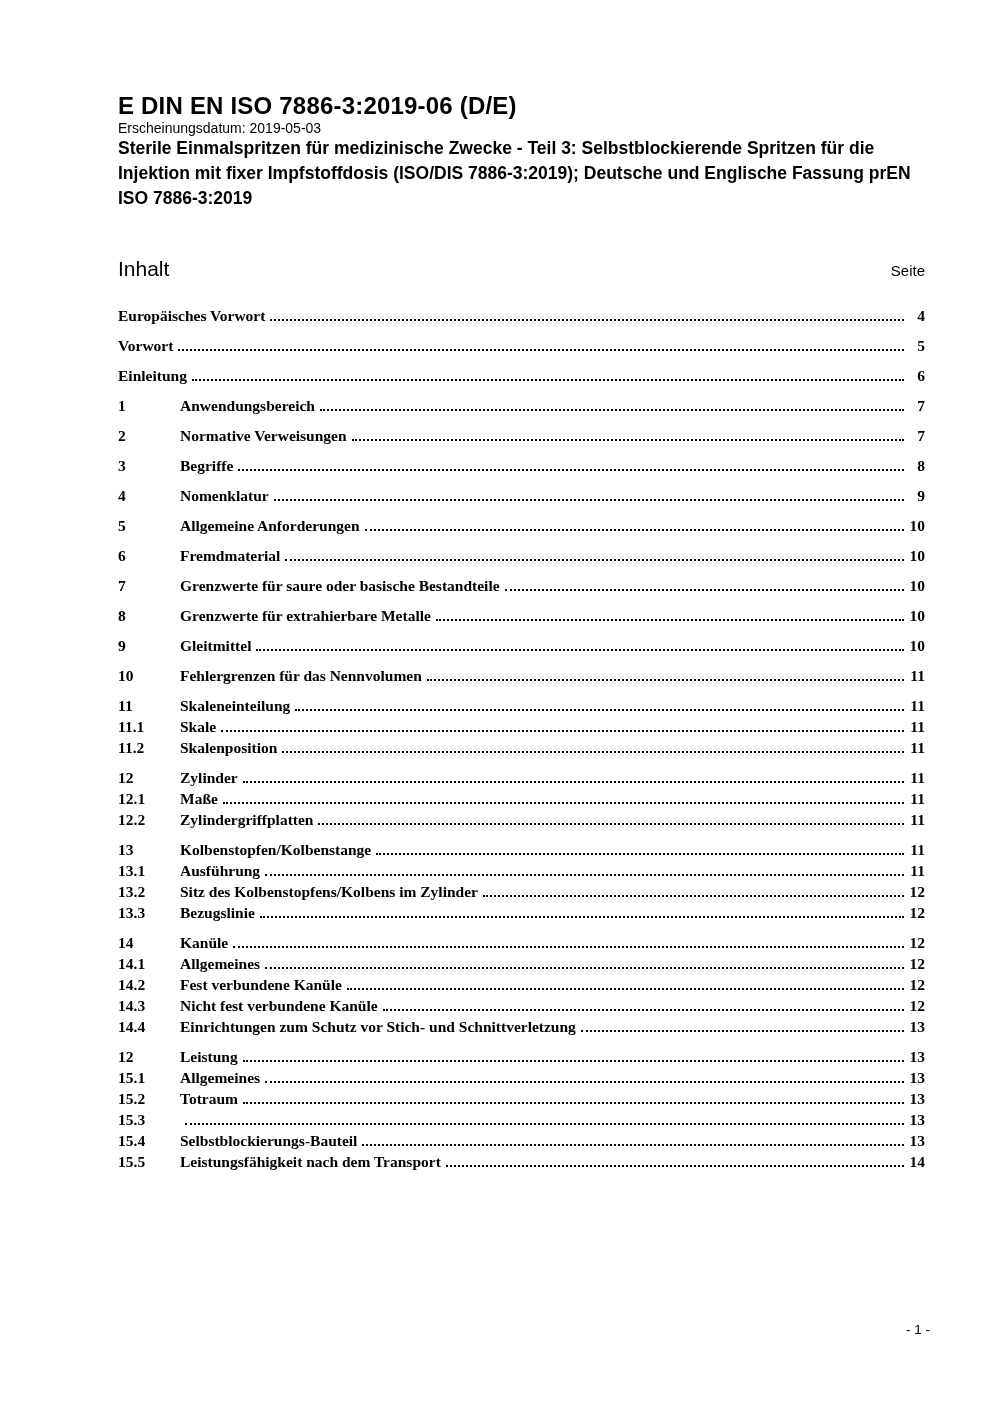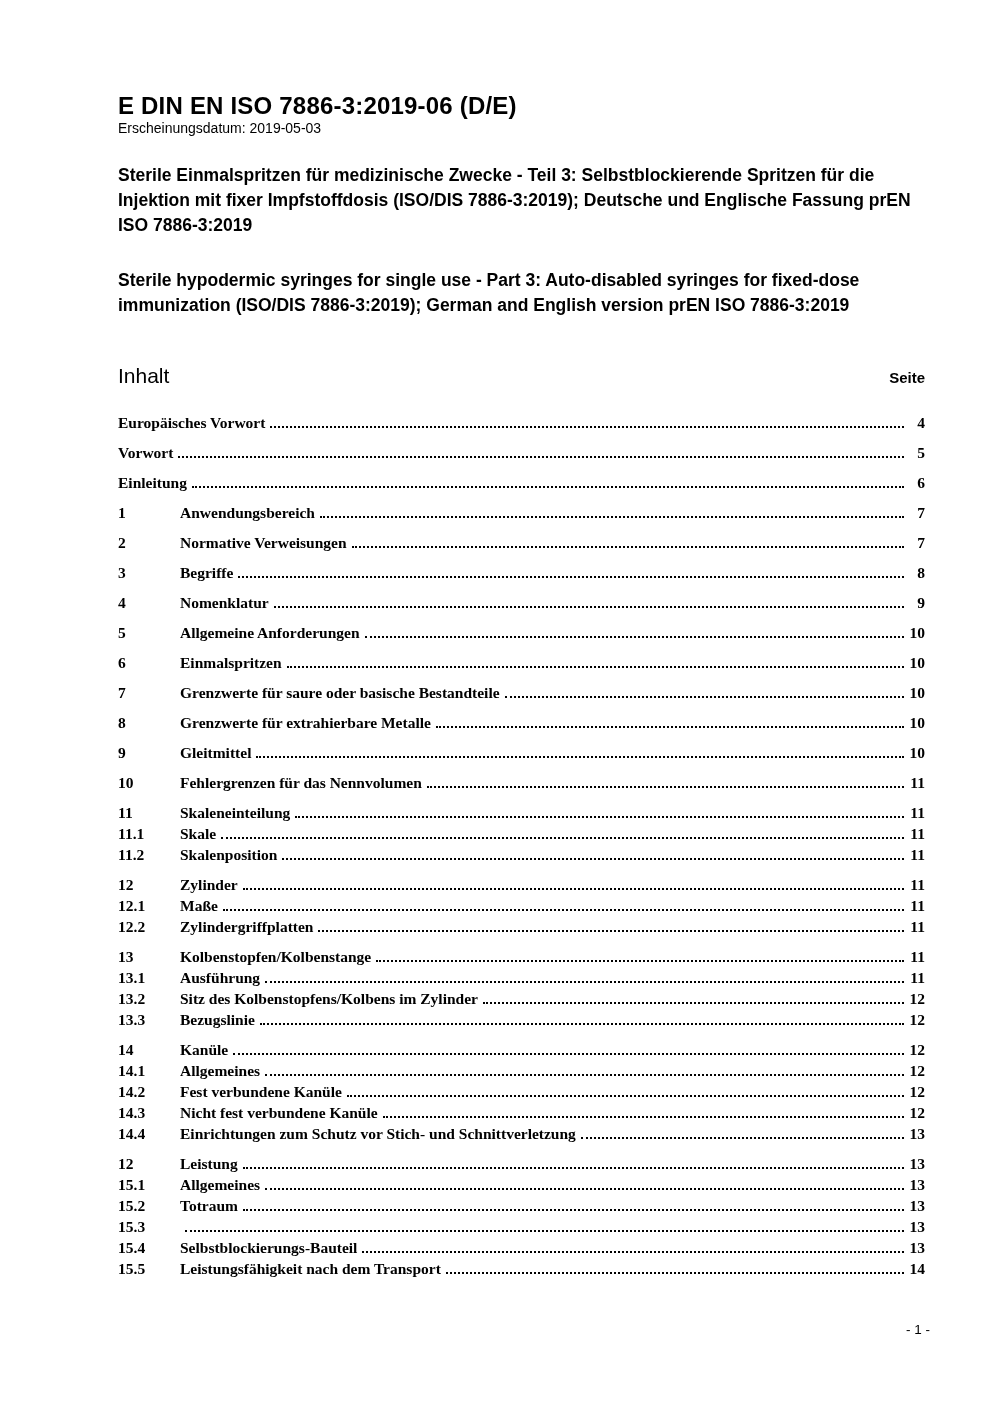--- a/index.html
+++ b/index.html
@@ -23,36 +23,35 @@
     line-height: 28px;
     letter-spacing: 0.2px;
   }
   .pub-date {
     font-size: 14px;
   }
   .abstract {
     font-size: 17.5px;
     font-weight: bold;
     line-height: 25px;
-    margin-top: 27px;
   }
   .abstract + .abstract { margin-top: 30px; }
   .toc-header {
     display: flex;
     justify-content: space-between;
     align-items: baseline;
     margin-top: 46px;
   }
   .toc-heading {
     font-size: 21px;
     font-weight: normal;
   }
   .toc-page-label {
     font-size: 15px;
-    font-weight: bold;
+    font-weight: normal;
   }
   .toc {
     margin-top: 24px;
     font-family: "Liberation Serif", serif;
     font-weight: bold;
     font-size: 15.5px;
   }
   .toc-row {
     display: flex;
     align-items: baseline;
@@ -85,21 +84,20 @@
   }
 </style>
 </head>
 <body>
 
 <div class="page">
   <h1 class="doc-title">E DIN EN ISO 7886-3:2019-06 (D/E)</h1>
   <div class="pub-date">Erscheinungsdatum: 2019-05-03</div>
 
   <p class="abstract">Sterile Einmalspritzen für medizinische Zwecke - Teil 3: Selbstblockierende Spritzen für die Injektion mit fixer Impfstoffdosis (ISO/DIS 7886-3:2019); Deutsche und Englische Fassung prEN ISO 7886-3:2019</p>
-  <p class="abstract">Sterile hypodermic syringes for single use - Part 3: Auto-disabled syringes for fixed-dose immunization (ISO/DIS 7886-3:2019); German and English version prEN ISO 7886-3:2019</p>
 
   <div class="toc-header">
     <h2 class="toc-heading">Inhalt</h2>
     <span class="toc-page-label">Seite</span>
   </div>
 
   <div class="toc" id="toc">
       <div class="toc-row level1">
 
     <span class="toc-title">Europäisches Vorwort</span>
@@ -143,21 +141,21 @@
     <span class="toc-page">9</span>
   </div>
       <div class="toc-row level1">
     <span class="toc-num">5</span>
     <span class="toc-title">Allgemeine Anforderungen</span>
     <span class="toc-leader"></span>
     <span class="toc-page">10</span>
   </div>
       <div class="toc-row level1">
     <span class="toc-num">6</span>
-    <span class="toc-title">Einmalspritzen</span>
+    <span class="toc-title">Fremdmaterial</span>
     <span class="toc-leader"></span>
     <span class="toc-page">10</span>
   </div>
       <div class="toc-row level1">
     <span class="toc-num">7</span>
     <span class="toc-title">Grenzwerte für saure oder basische Bestandteile</span>
     <span class="toc-leader"></span>
     <span class="toc-page">10</span>
   </div>
       <div class="toc-row level1">

